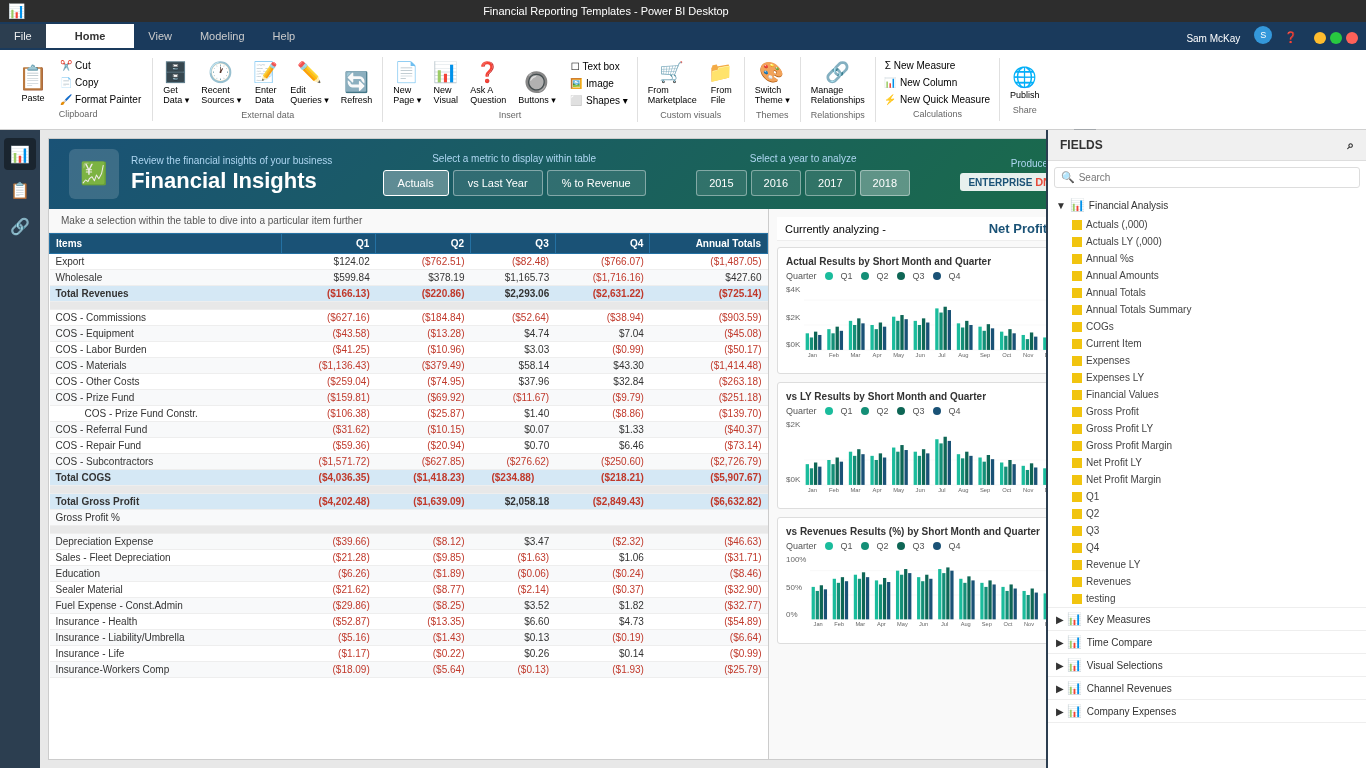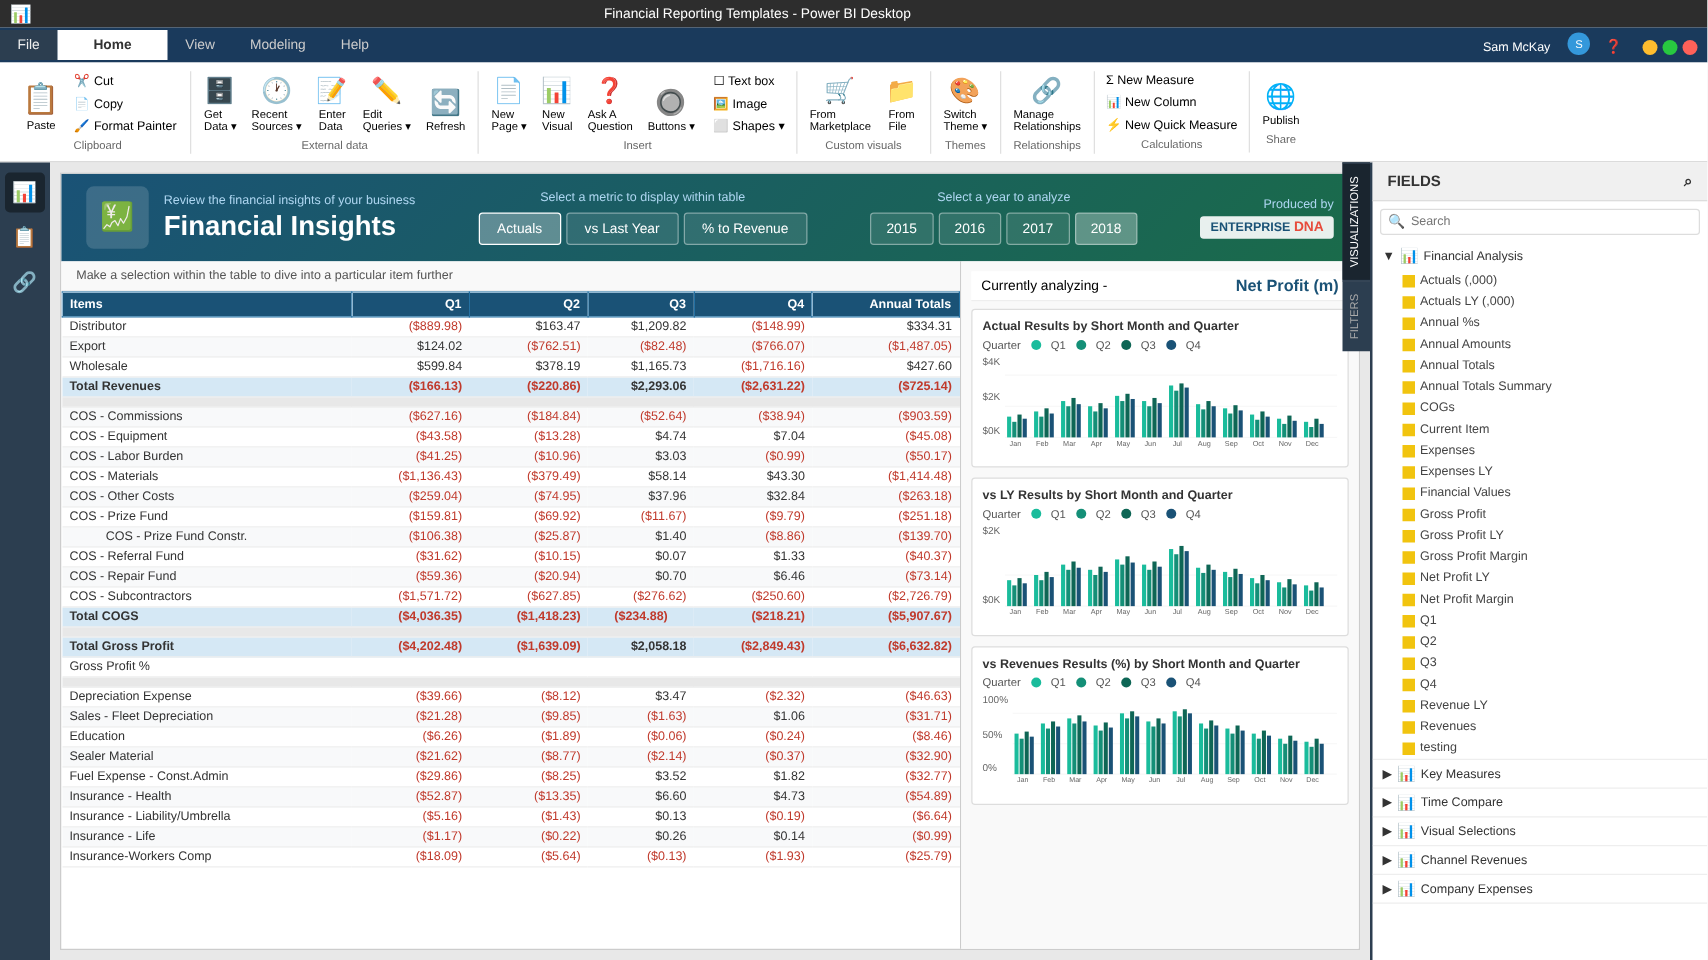--- a/index.html
+++ b/index.html
@@ -96,21 +96,21 @@
       padding: 4px 8px; background: #fff; border-bottom: 1px solid #eee; margin-bottom: 6px;
       font-size: 11px;
     }
     .chart-block { background: #fff; border: 1px solid #ddd; border-radius: 3px; padding: 8px; margin-bottom: 8px; }
     .chart-title { font-size: 10px; font-weight: 600; color: #333; margin-bottom: 4px; }
     .chart-legend { display: flex; gap: 8px; font-size: 9px; color: #555; margin-bottom: 4px; align-items: center; }
     .legend-dot { width: 8px; height: 8px; border-radius: 50%; display: inline-block; }
 
     
     #right-panel {
-      position: absolute; right: 0; top: 130px; width: 270px; height: calc(768px - 130px);
+      position: absolute; right: 0; top: 130px; width: 320px; height: calc(768px - 130px);
       background: #fff; border-left: 2px solid #2c3e50; display: flex; flex-direction: column;
     }
 
     
     #fields-panel { flex: 1; overflow: hidden; display: flex; flex-direction: column; }
     #fields-header {
       padding: 8px 12px; background: #f0f0f0; border-bottom: 1px solid #ddd;
       font-weight: 700; font-size: 12px; color: #333; display: flex; justify-content: space-between; align-items: center;
     }
     #fields-search {
@@ -347,28 +347,20 @@
               <tr>
                 <th>Items</th>
                 <th>Q1</th>
                 <th>Q2</th>
                 <th>Q3</th>
                 <th>Q4</th>
                 <th>Annual Totals</th>
               </tr>
             </thead>
             <tbody id="table-body">
-            <tr>
-    <td style="text-align:left;">Distributor</td>
-    <td style="color:#c0392b;">($889.98)</td>
-    <td style="">$163.47</td>
-    <td style="">$1,209.82</td>
-    <td style="color:#c0392b;">($148.99)</td>
-    <td style="">$334.31</td>
-  </tr>
                 <tr>
     <td style="text-align:left;">Export</td>
     <td style="">$124.02</td>
     <td style="color:#c0392b;">($762.51)</td>
     <td style="color:#c0392b;">($82.48)</td>
     <td style="color:#c0392b;">($766.07)</td>
     <td style="color:#c0392b;">($1,487.05)</td>
   </tr>
                 <tr>
     <td style="text-align:left;">Wholesale</td>

